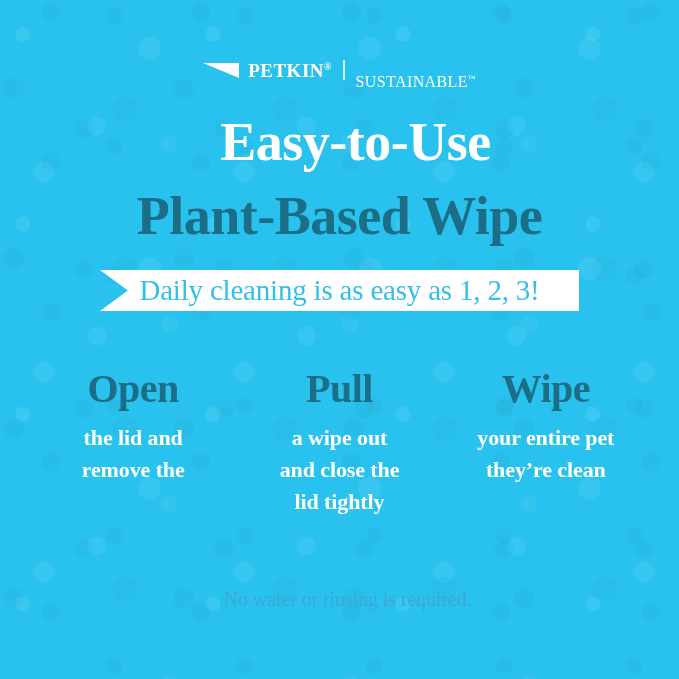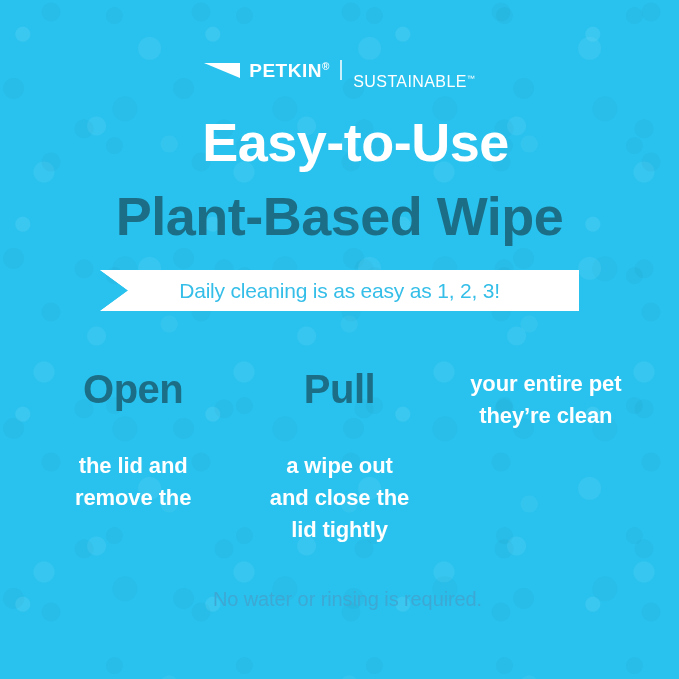--- a/index.html
+++ b/index.html
@@ -7,21 +7,21 @@
     padding: 0;
     background: #ffffff;
   }
 
   #poster {
     position: relative;
     width: 679px;
     height: 679px;
     overflow: hidden;
     background-color: #29c2ee;
-    font-family: Liberation Sans, sans-serif;
+    font-family: Liberation Serif, serif;
     -webkit-font-smoothing: antialiased;
   }
 
   
   #poster .texture {
     position: absolute;
     inset: 0;
     pointer-events: none;
     opacity: 0.5;
     background-image:
@@ -152,21 +152,21 @@
     background: #ffffff;
     clip-path: polygon(
         0 0, 28px 50%, 0 100%,
         100% 100%, calc(100% - 28px) 50%, 100% 0
     );
   }
   .ribbon-text {
     position: relative;
     z-index: 2;
     color: #35bee8;
-    font-size: 21px;
+    font-size: 29px;
     font-weight: normal;
     letter-spacing: -0.2px;
     line-height: 1;
     white-space: nowrap;
   }
 
   
   .steps {
     position: absolute;
     top: 368px;
@@ -180,21 +180,21 @@
     flex: 1 1 0;
     text-align: center;
     padding: 0 4px;
   }
   .step-title {
     color: #1c6e87;
     font-size: 40px;
     font-weight: bold;
     letter-spacing: -0.5px;
     line-height: 1.05;
-    margin: 0 0 40px 0;
+    margin: 0 0 12px 0;
     white-space: nowrap;
   }
   .step-body {
     color: #ffffff;
     font-size: 22px;
     font-weight: bold;
     line-height: 1.45;
     letter-spacing: -0.1px;
   }
   .step-body .line { display: block; white-space: nowrap; }
@@ -253,20 +253,21 @@
       <div class="step">
         <div class="step-title">Pull</div>
         <div class="step-body">
           <span class="line">a wipe out</span>
           <span class="line">and close the</span>
           <span class="line">lid tightly</span>
         </div>
       </div>
 
       <div class="step">
+        <div class="step-title">Wipe</div>
         <div class="step-body">
           <span class="line">your entire pet</span>
           <span class="line">they’re clean</span>
         </div>
       </div>
 
     </div>
 
     <div class="footer">No water or rinsing is required.</div>
 

